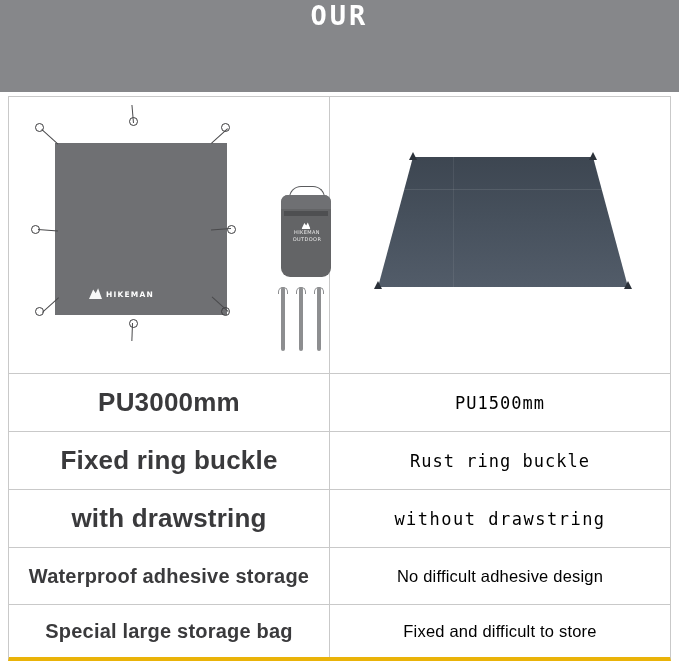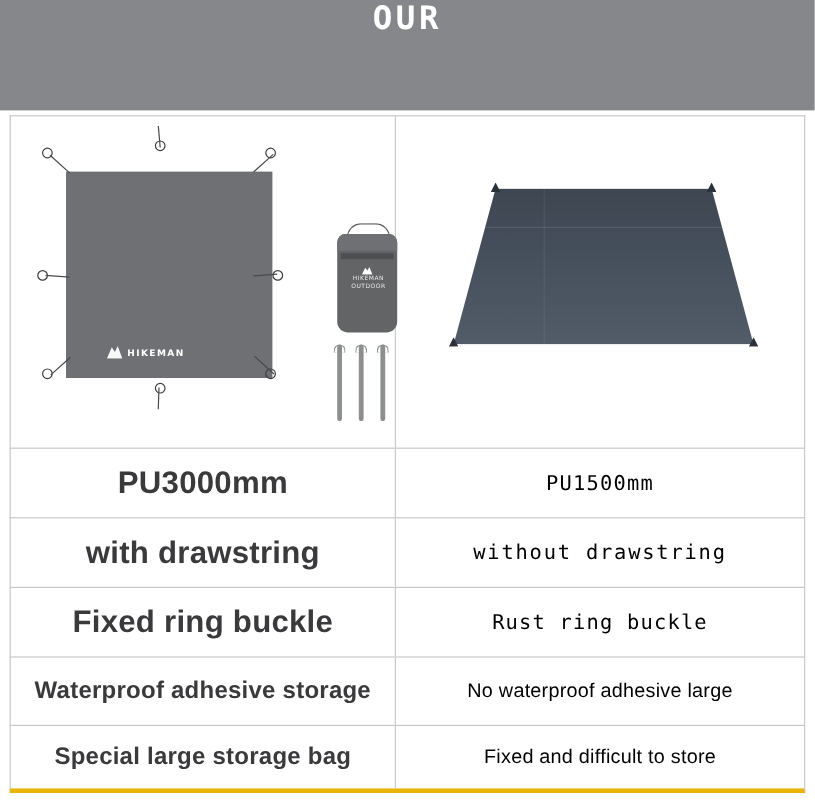--- a/index.html
+++ b/index.html
@@ -392,44 +392,44 @@
 
     <div class="row spec r1">
       <div class="cell left">
         <span class="txt-left big">PU3000mm</span>
       </div>
       <div class="cell right">
         <span class="txt-right">PU1500mm</span>
       </div>
     </div>
 
+    <div class="row spec r2">
+      <div class="cell left">
+        <span class="txt-left big">Fixed ring buckle</span>
+      </div>
+      <div class="cell right">
+        <span class="txt-right">Rust  ring buckle</span>
+      </div>
+    </div>
+
     <div class="row spec r3">
       <div class="cell left">
         <span class="txt-left big">with drawstring</span>
       </div>
       <div class="cell right">
         <span class="txt-right mono-wide">without drawstring</span>
       </div>
     </div>
 
-    <div class="row spec r2">
-      <div class="cell left">
-        <span class="txt-left big">Fixed ring buckle</span>
-      </div>
-      <div class="cell right">
-        <span class="txt-right">Rust  ring buckle</span>
-      </div>
-    </div>
-
     <div class="row spec r4">
       <div class="cell left">
         <span class="txt-left mid">Waterproof adhesive storage</span>
       </div>
       <div class="cell right">
-        <span class="txt-right plain">No waterproof adhesive large</span>
+        <span class="txt-right plain">No difficult adhesive design</span>
       </div>
     </div>
 
     <div class="row spec r5">
       <div class="cell left">
         <span class="txt-left mid">Special large storage bag</span>
       </div>
       <div class="cell right">
         <span class="txt-right plain">Fixed and difficult to store</span>
       </div>

